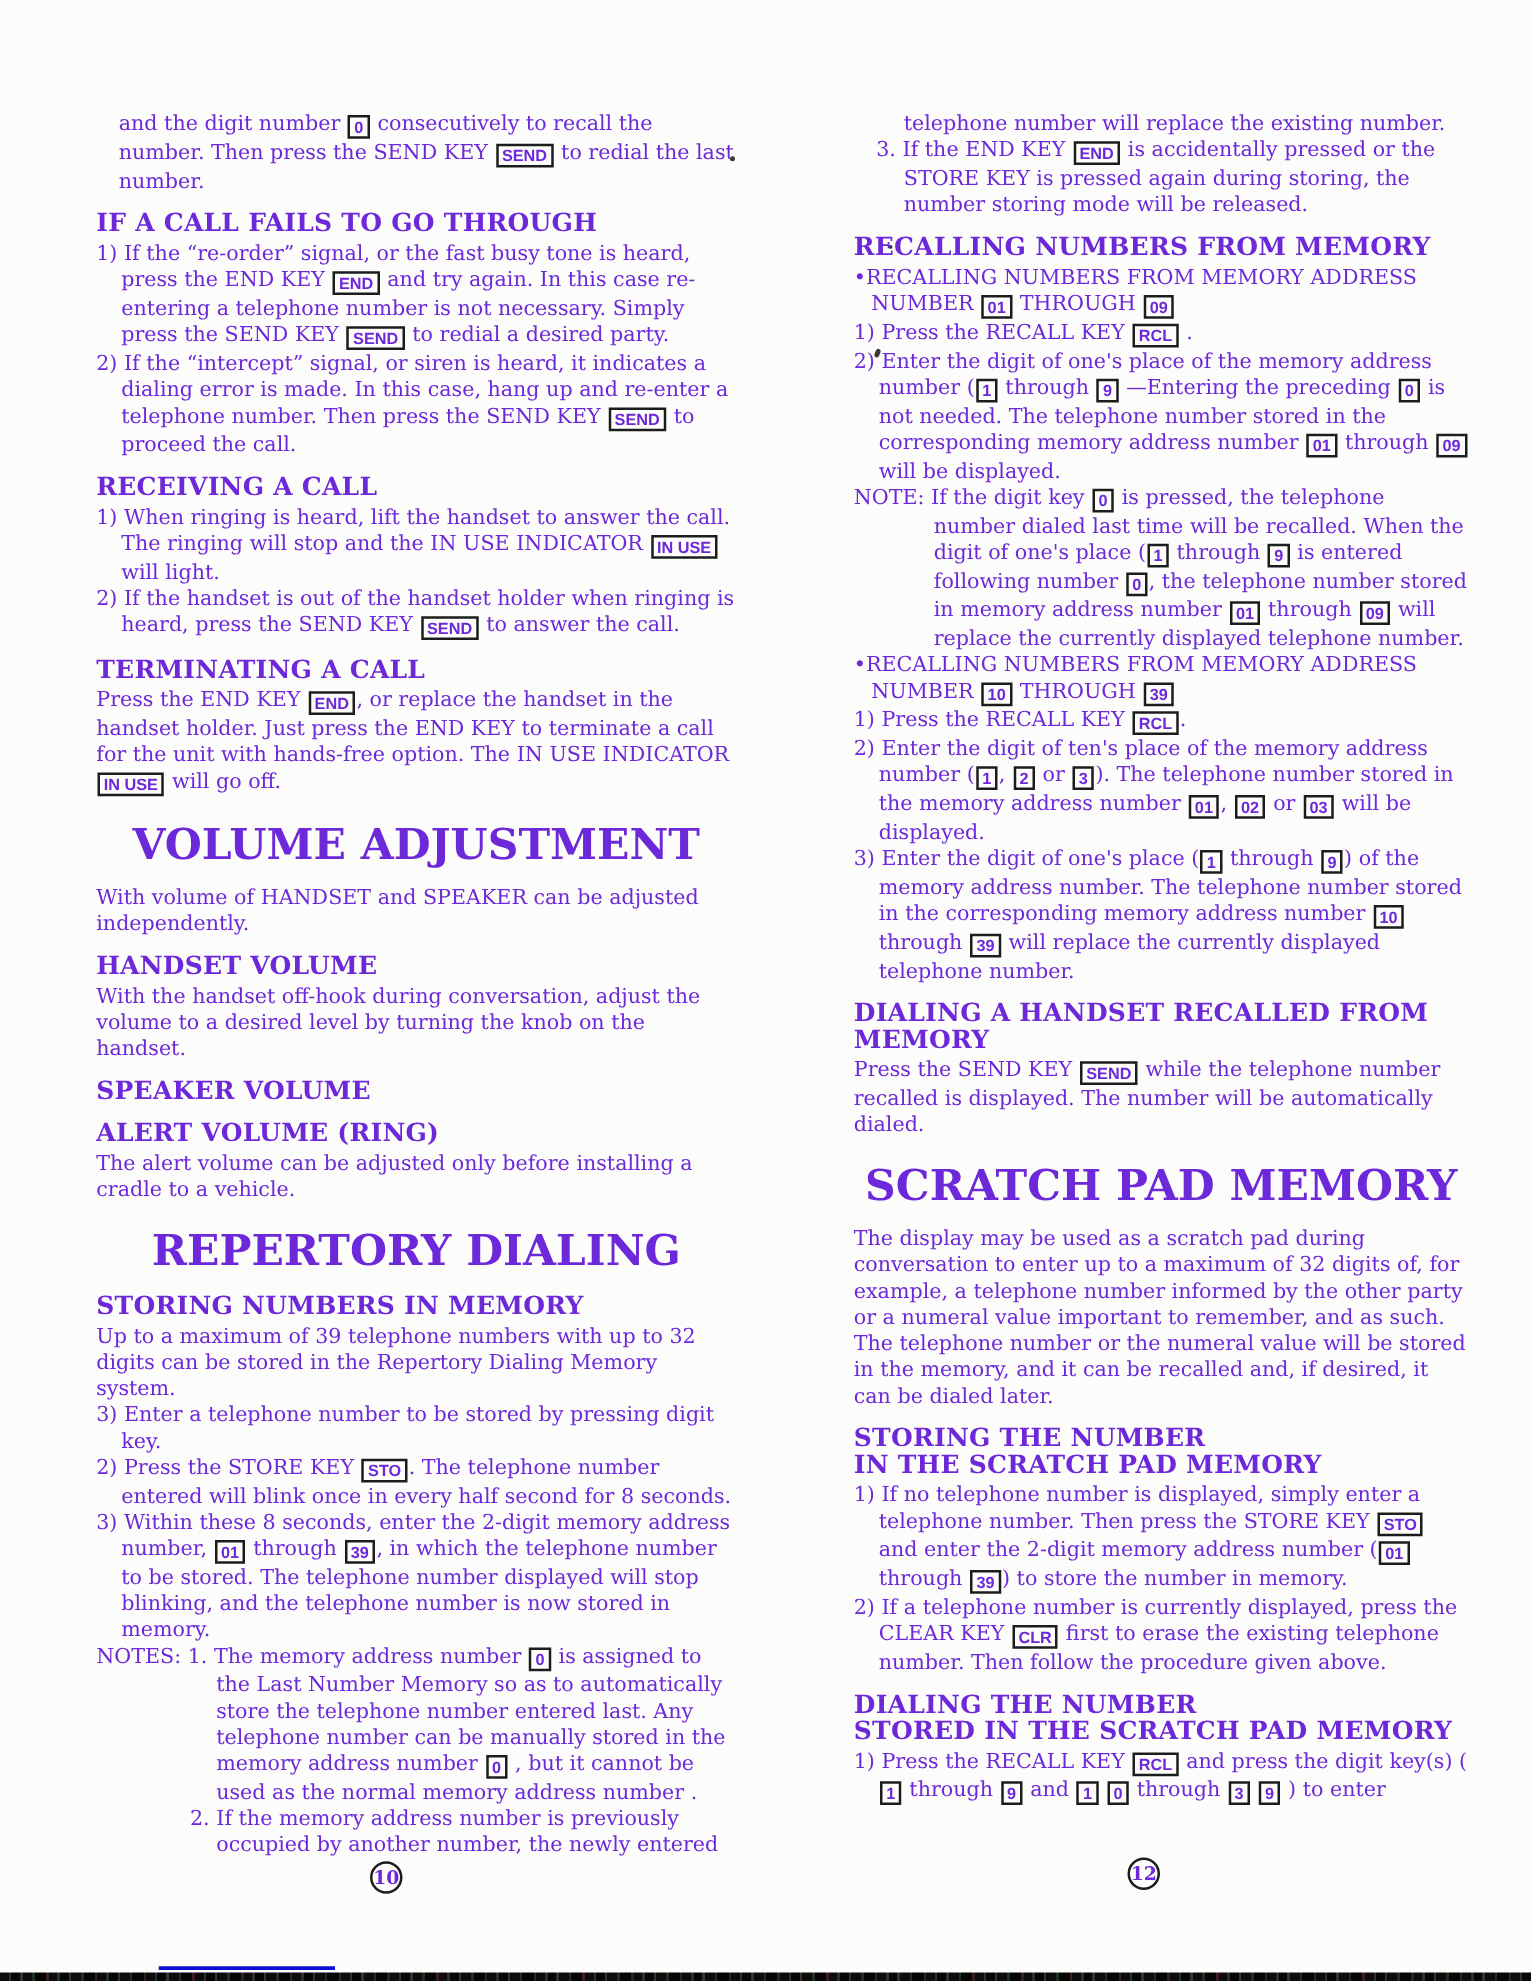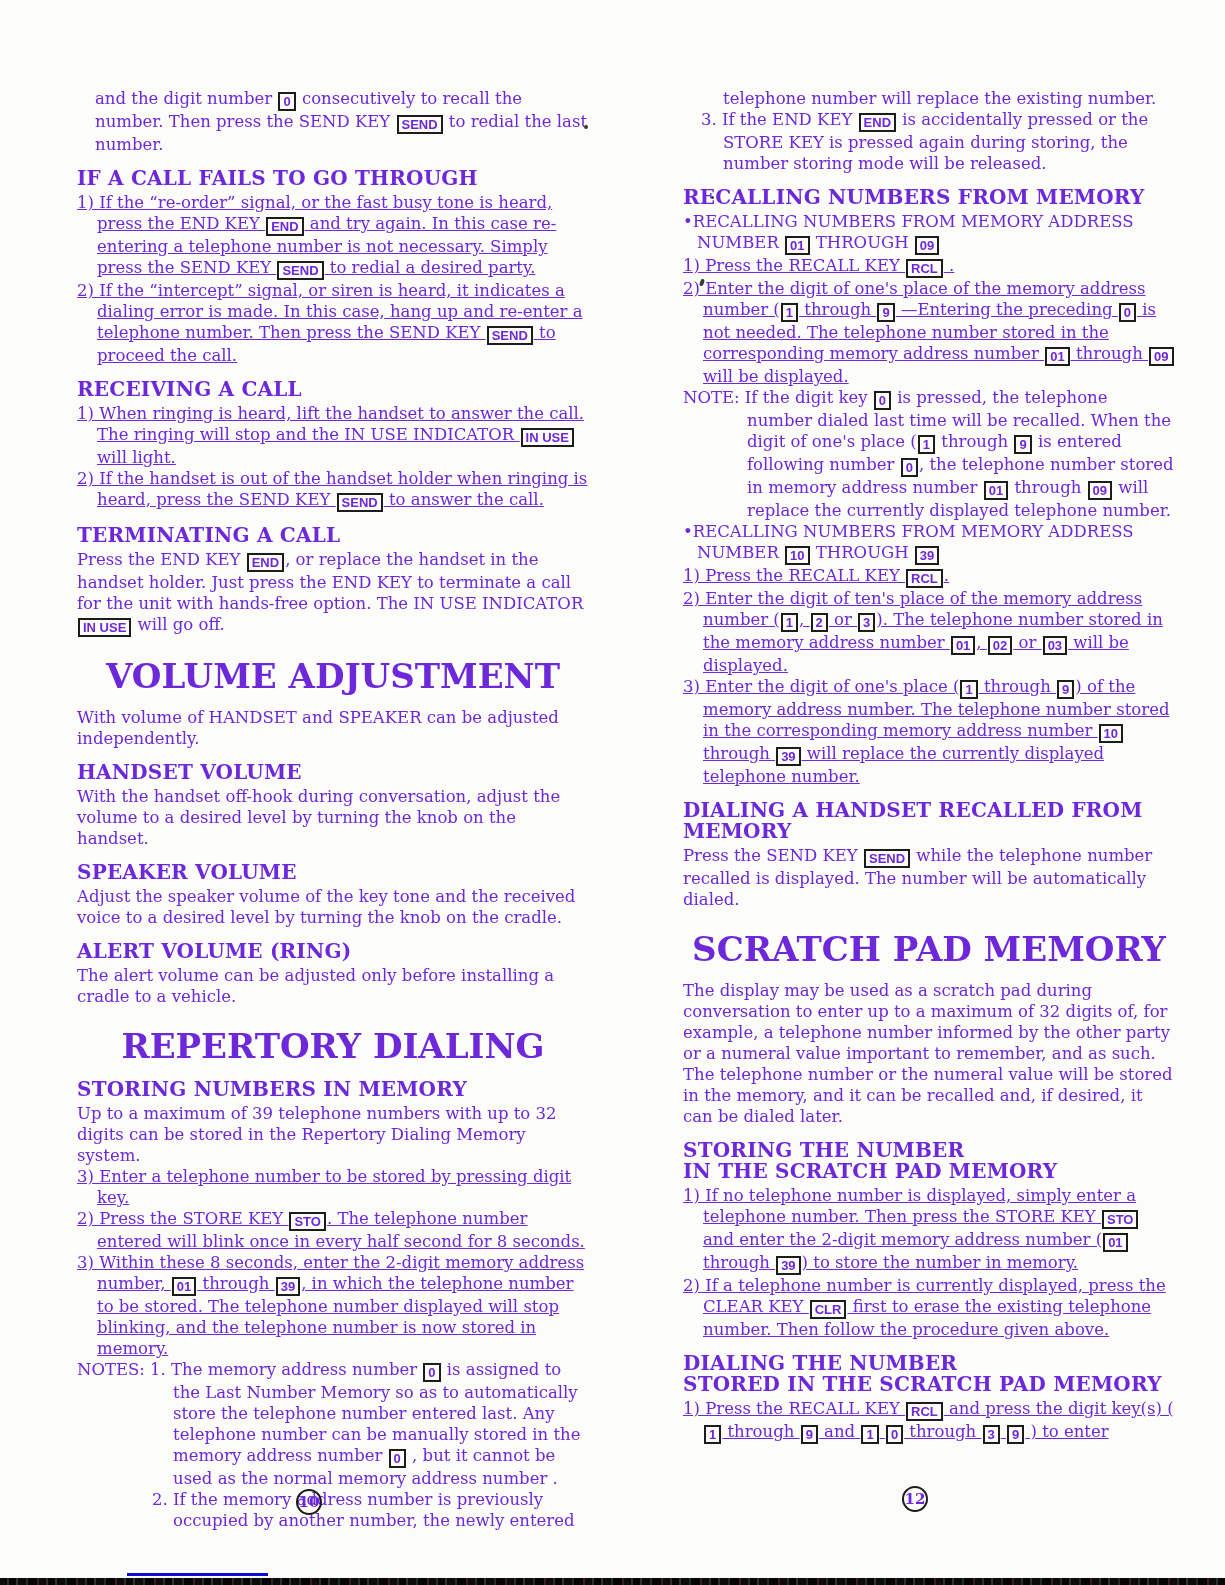--- a/index.html
+++ b/index.html
@@ -10,21 +10,21 @@
     font-size:16.5px; line-height:21px;
   }
   .col { position:absolute; top:88px; }
   .col-left  { left:77px;  width:512px; }
   .col-right { left:683px; width:492px; }
 
   .h1 { font-size:34px; line-height:40px; font-weight:bold; text-align:center; margin:19px 0 11px; }
   .h2 { font-size:20px; font-weight:bold; margin:13px 0 3px; letter-spacing:0.2px; }
   .p       { margin:0; }
   .p-ind   { margin:0; padding-left:18px; }
-  .li      { margin:0; padding-left:20px; text-indent:-20px;text-decoration:underline; }
+  .li      { margin:0; padding-left:20px; text-indent:-20px; }
   .notes1  { margin:0; padding-left:96px; text-indent:-96px; }
   .notes2  { margin:0; padding-left:96px; text-indent:-21px; }
   .cont    { margin:0; padding-left:40px; }
   .note-item { margin:0; padding-left:40px; text-indent:-22px; }
   .note-r  { margin:0; padding-left:64px; text-indent:-64px; }
   .bullet  { margin:0; padding-left:14px; text-indent:-14px; }
 
   .key {
     display:inline-block; font-family:"Liberation Sans", sans-serif;
     font-weight:bold; font-size:13px; line-height:15px;
@@ -66,21 +66,20 @@
       <div class="h2">RECEIVING A CALL</div>
       <div class="li">1) When ringing is heard, lift the handset to answer the call. The ringing will stop and the IN USE INDICATOR <span class="key">IN USE</span> will light.</div>
       <div class="li">2) If the handset is out of the handset holder when ringing is heard, press the SEND KEY <span class="key">SEND</span> to answer the call.</div>
       <div class="h2">TERMINATING A CALL</div>
       <div class="p">Press the END KEY <span class="key">END</span>, or replace the handset in the handset holder. Just press the END KEY to terminate a call for the unit with hands-free option. The IN USE INDICATOR <span class="key">IN USE</span> will go off.</div>
       <div class="h1">VOLUME ADJUSTMENT</div>
       <div class="p">With volume of HANDSET and SPEAKER can be adjusted independently.</div>
       <div class="h2">HANDSET VOLUME</div>
       <div class="p">With the handset off-hook during conversation, adjust the volume to a desired level by turning the knob on the handset.</div>
       <div class="h2">SPEAKER VOLUME</div>
-      <div class="p">Adjust the speaker volume of the key tone and the received voice to a desired level by turning the knob on the cradle.</div>
       <div class="h2">ALERT VOLUME (RING)</div>
       <div class="p">The alert volume can be adjusted only before installing a cradle to a vehicle.</div>
       <div class="h1">REPERTORY DIALING</div>
       <div class="h2">STORING NUMBERS IN MEMORY</div>
       <div class="p">Up to a maximum of 39 telephone numbers with up to 32 digits can be stored in the Repertory Dialing Memory system.</div>
       <div class="li">3) Enter a telephone number to be stored by pressing digit key.</div>
       <div class="li">2) Press the STORE KEY <span class="key">STO</span>. The telephone number entered will blink once in every half second for 8 seconds.</div>
       <div class="li">3) Within these 8 seconds, enter the 2-digit memory address number, <span class="key">01</span> through <span class="key">39</span>, in which the telephone number to be stored. The telephone number displayed will stop blinking, and the telephone number is now stored in memory.</div>
       <div class="notes1">NOTES: 1. The memory address number <span class="key">0</span> is assigned to the Last Number Memory so as to automatically store the telephone number entered last. Any telephone number can be manually stored in the memory address number <span class="key">0</span> , but it cannot be used as the normal memory address number .</div>
       <div class="notes2">2. If the memory address number is previously occupied by another number, the newly entered</div>

